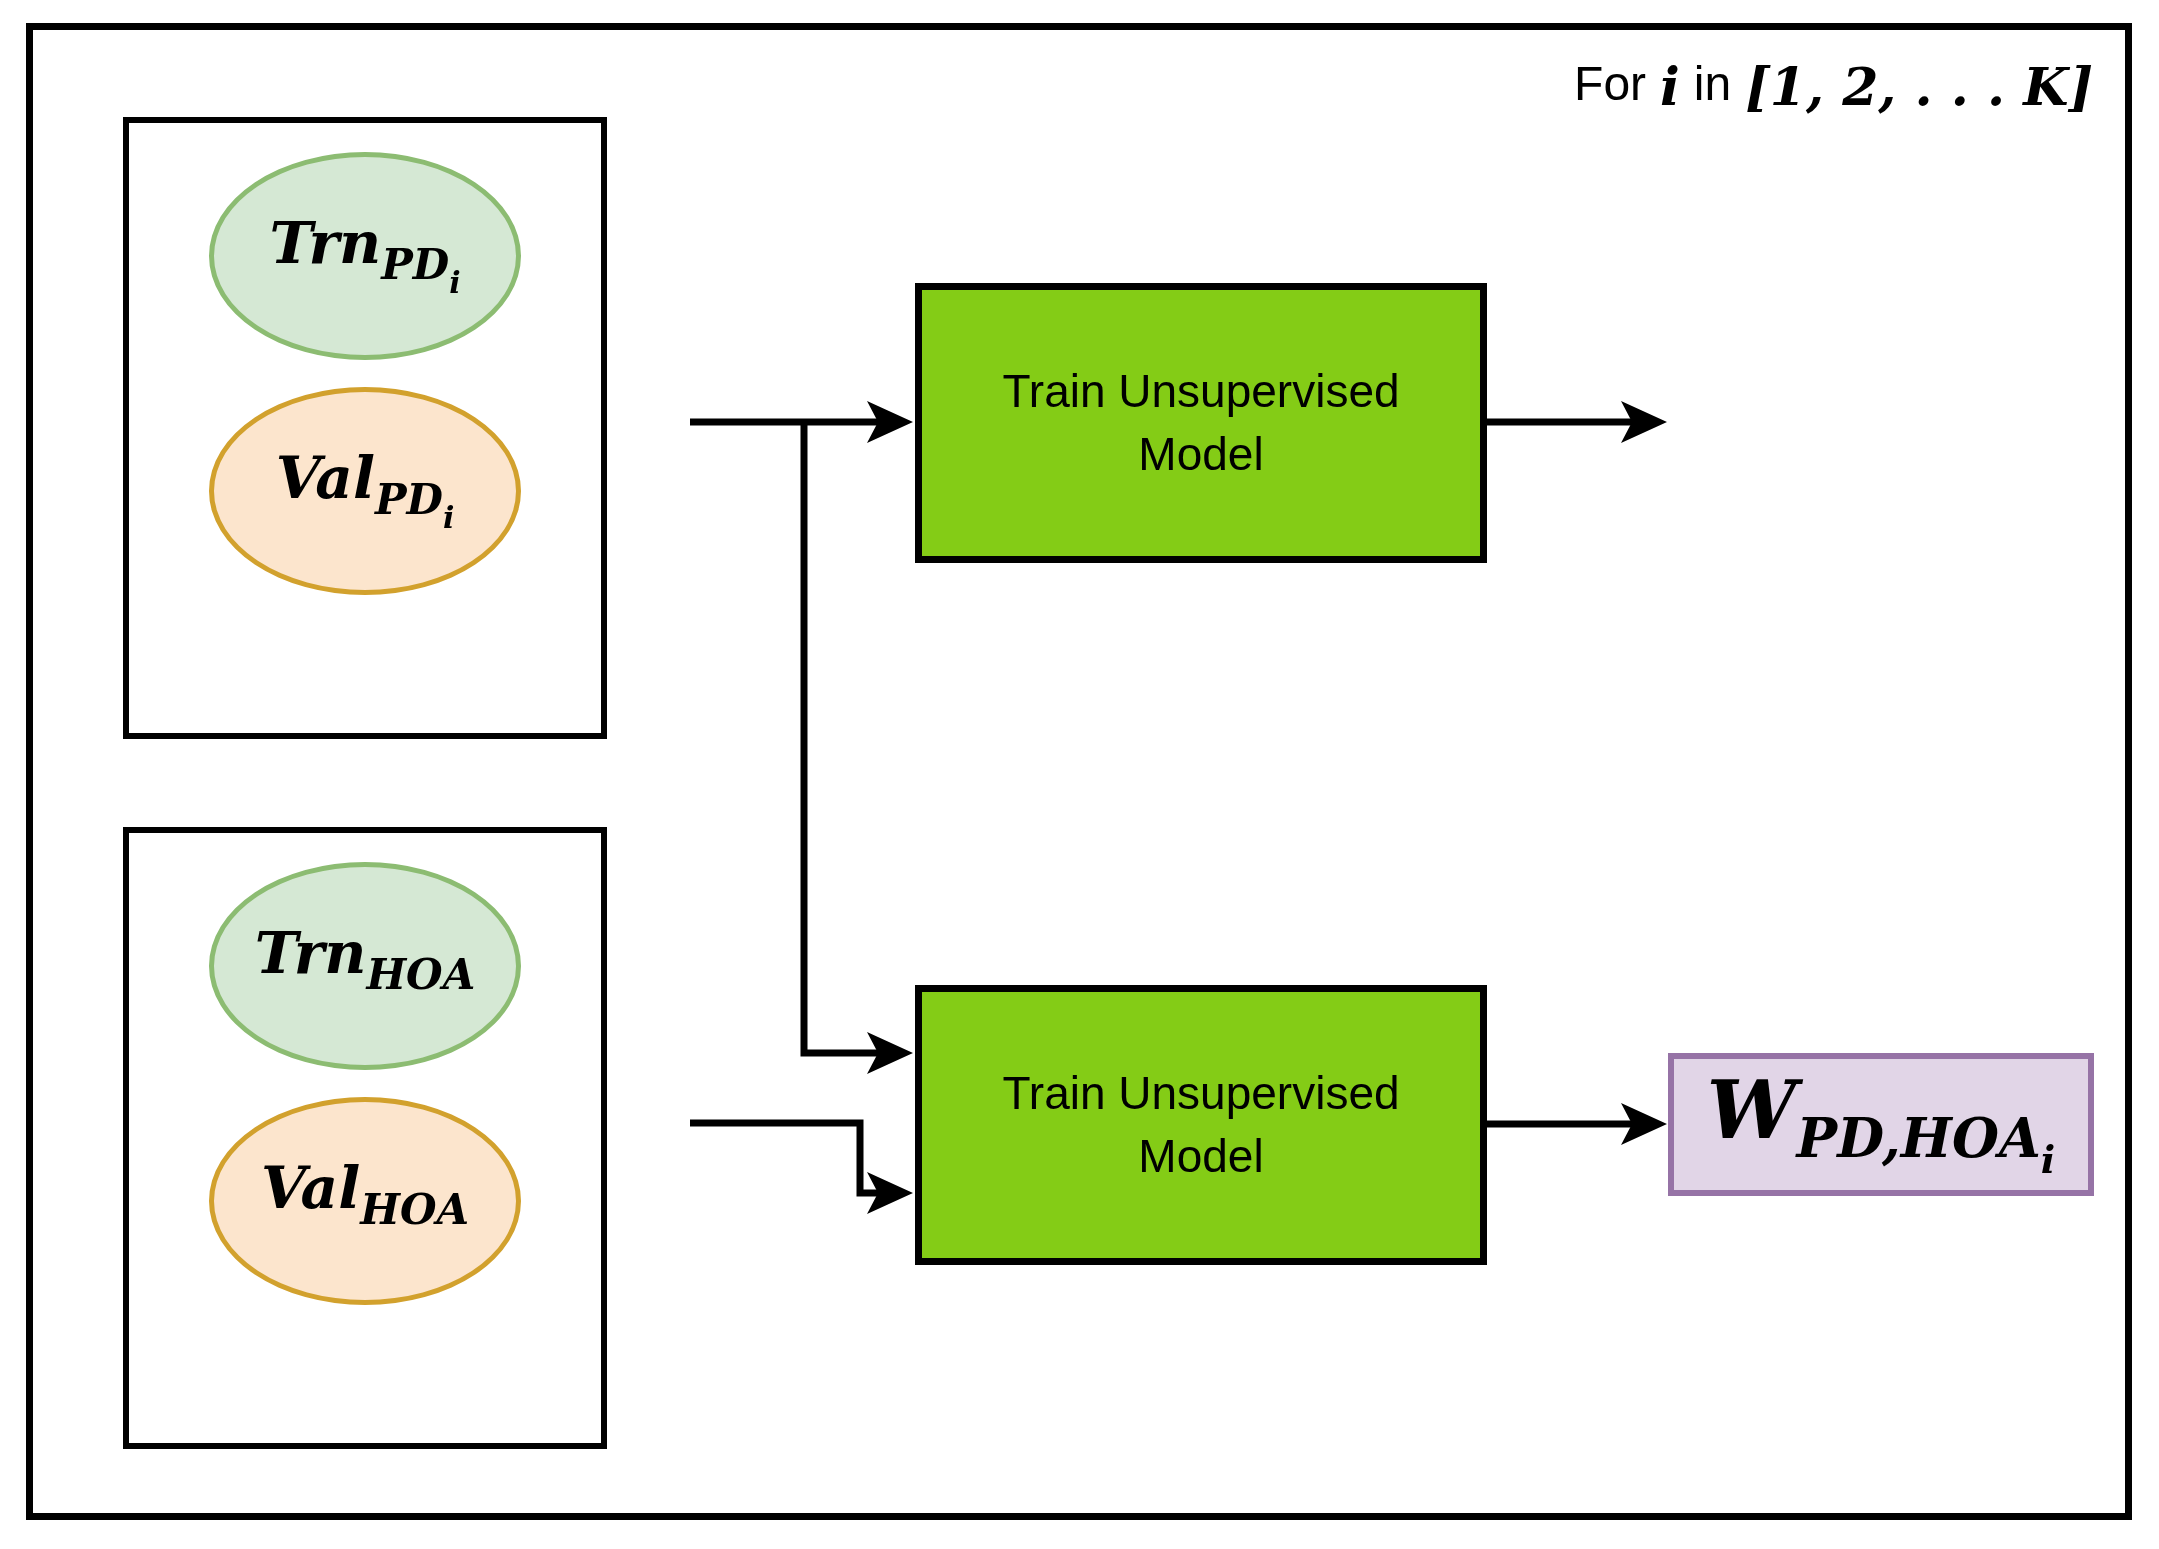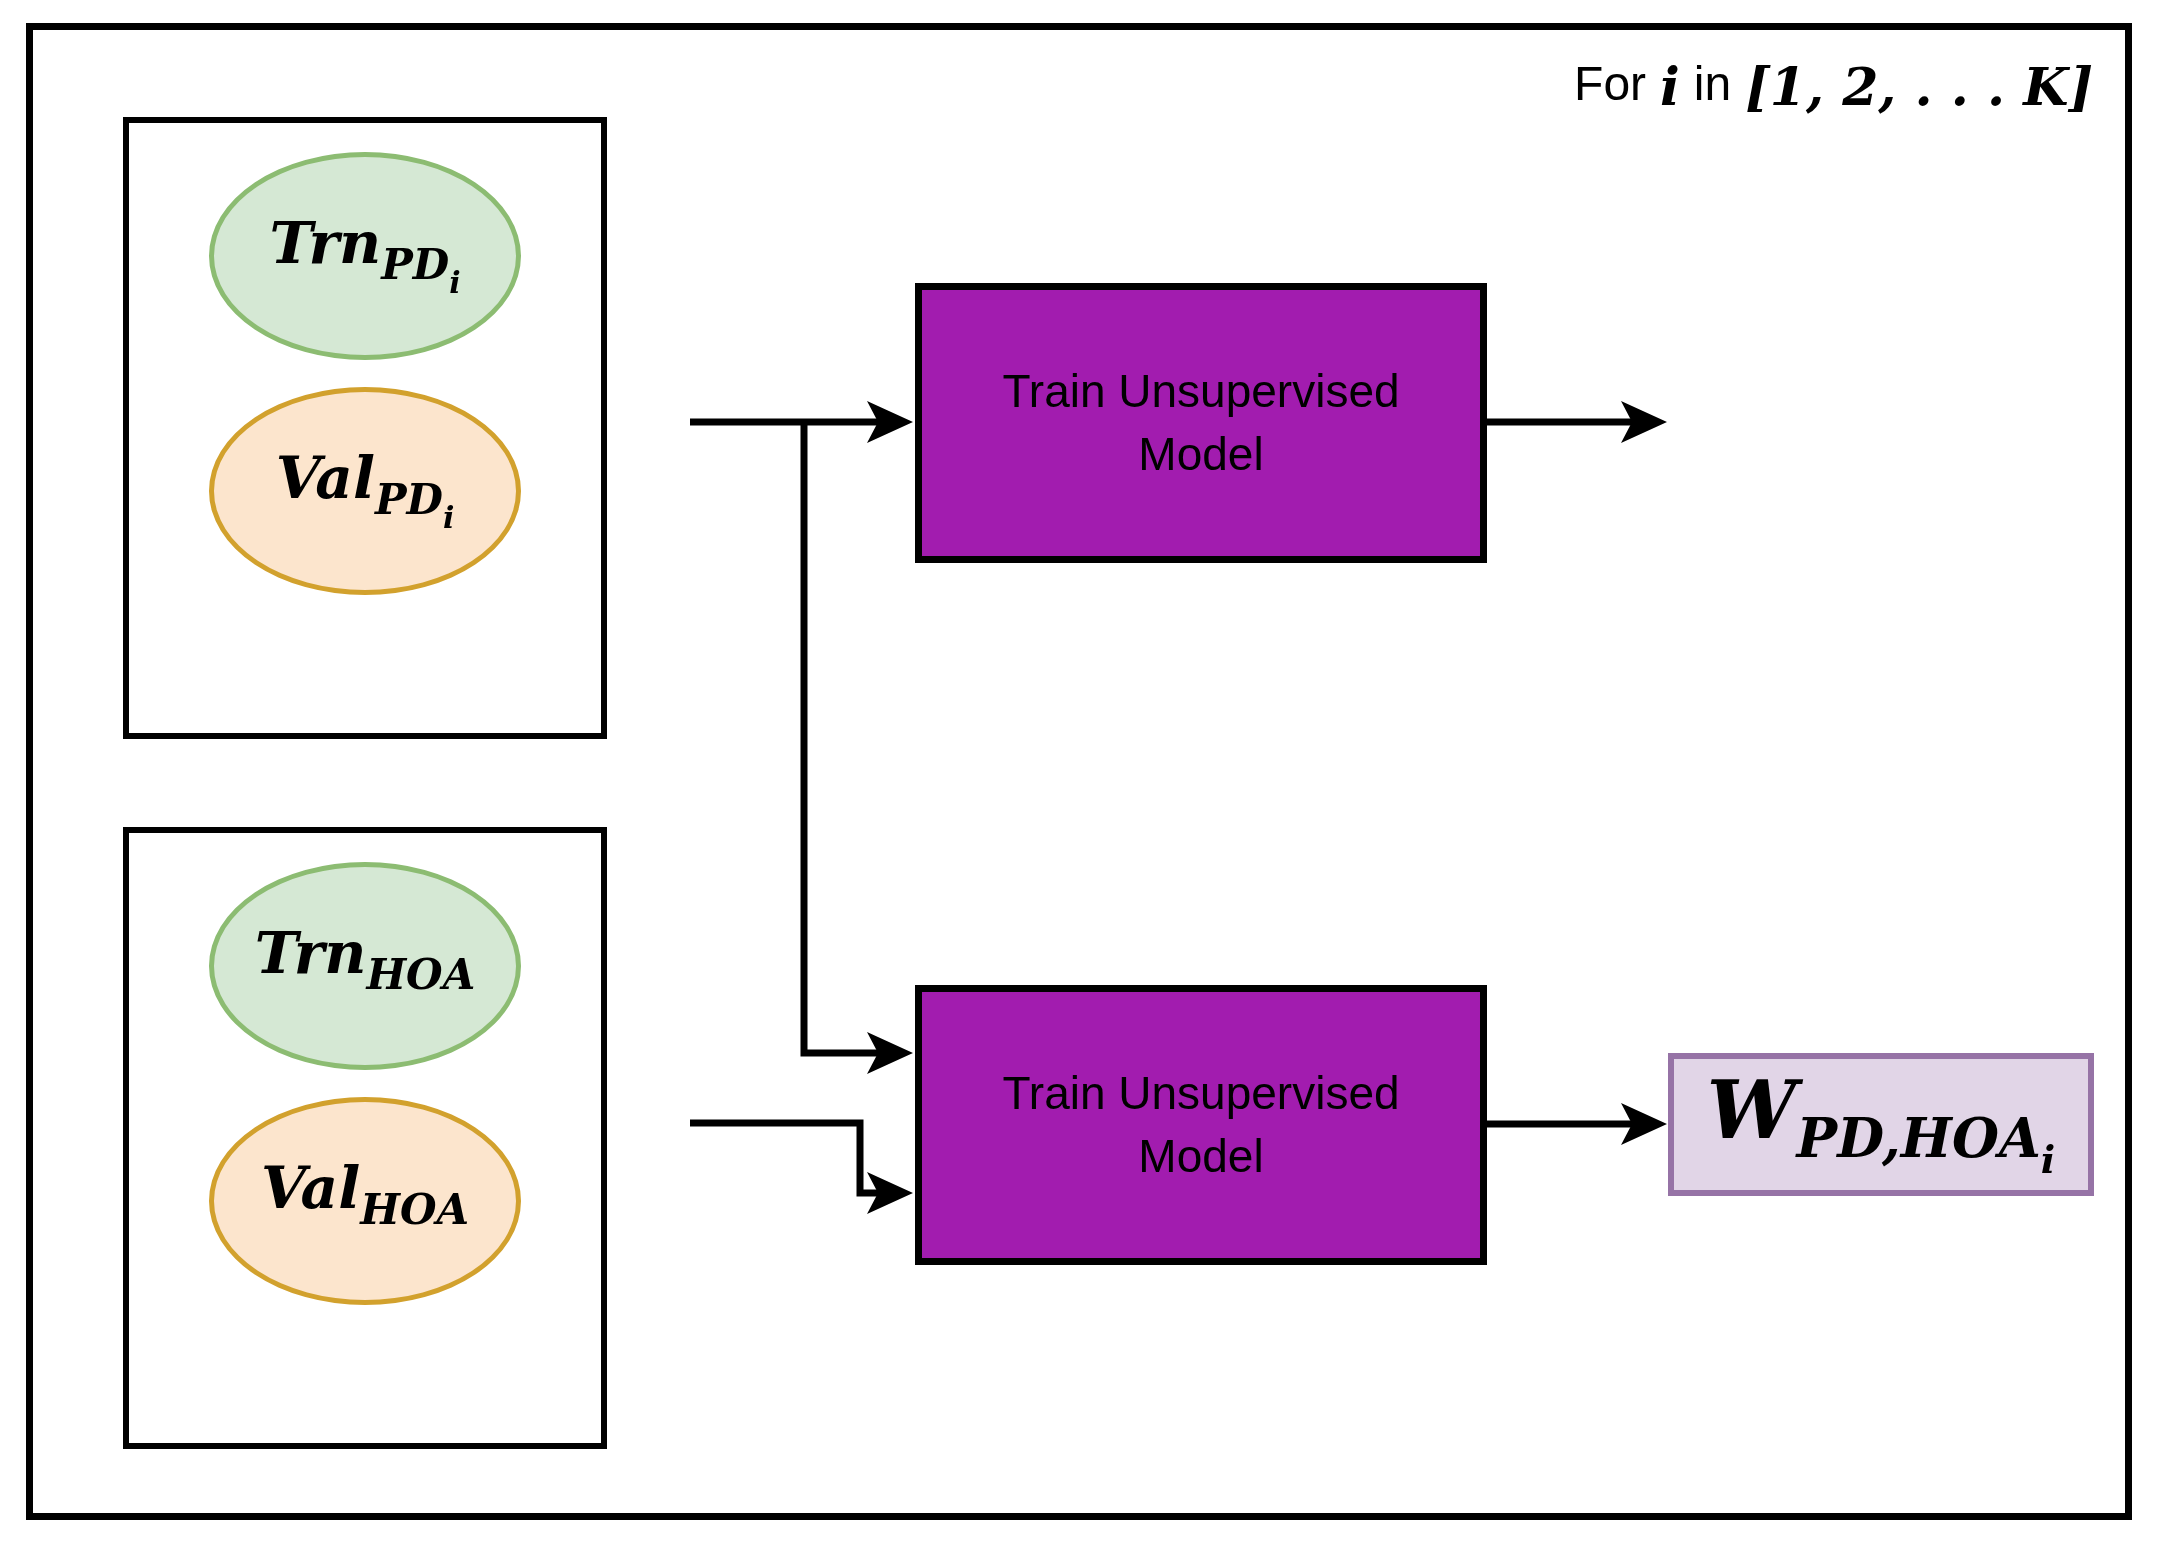--- a/index.html
+++ b/index.html
@@ -41,21 +41,21 @@
   .ellipse.e-top{top:29px;}
   .ellipse.e-bottom{top:264px;}
   
   .mathlbl{font-family:"DejaVu Serif",serif;font-style:italic;font-weight:600;white-space:nowrap;line-height:1;}
   .mathlbl .base{font-size:58px;}
   .mathlbl .sub{font-size:42px;vertical-align:-0.38em;}
   .mathlbl .sub2{font-size:30px;vertical-align:-0.45em;}
   
   .process-box{
     position:absolute;left:915px;width:572px;height:280px;
-    border:7px solid #000;box-sizing:border-box;background:#a21caf;
+    border:7px solid #000;box-sizing:border-box;background:#84cc16;
     display:flex;flex-direction:column;align-items:center;justify-content:center;
     font-size:46px;line-height:1.38;text-align:left;
   }
   .process-box.top{top:283px;}
   .process-box.bottom{top:985px;}
   
   .out-box{
     position:absolute;box-sizing:border-box;
     display:flex;align-items:center;justify-content:center;
   }

